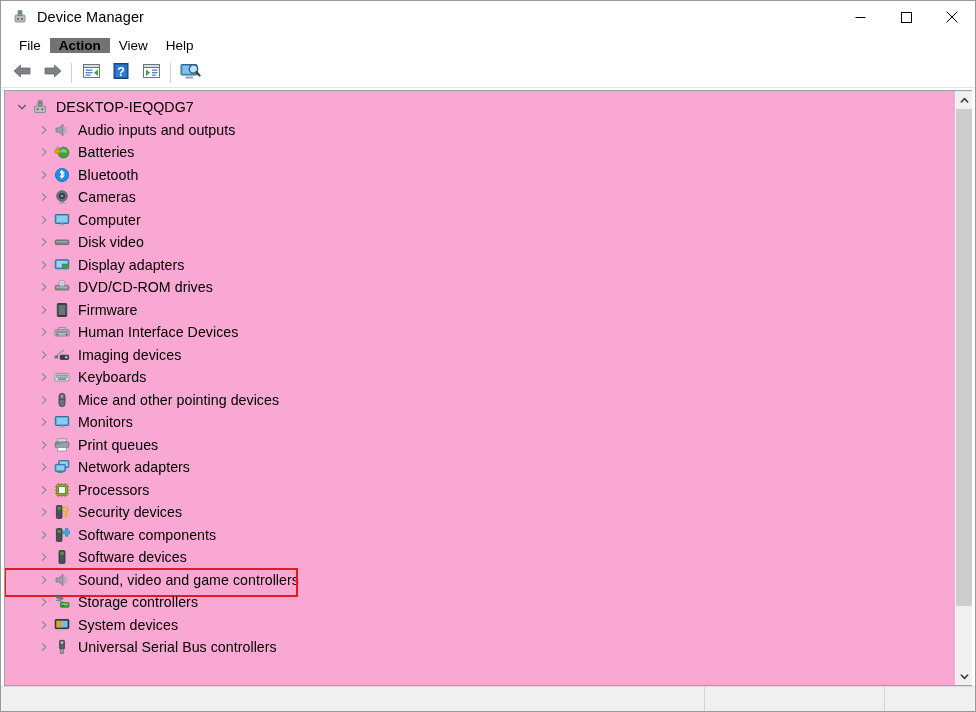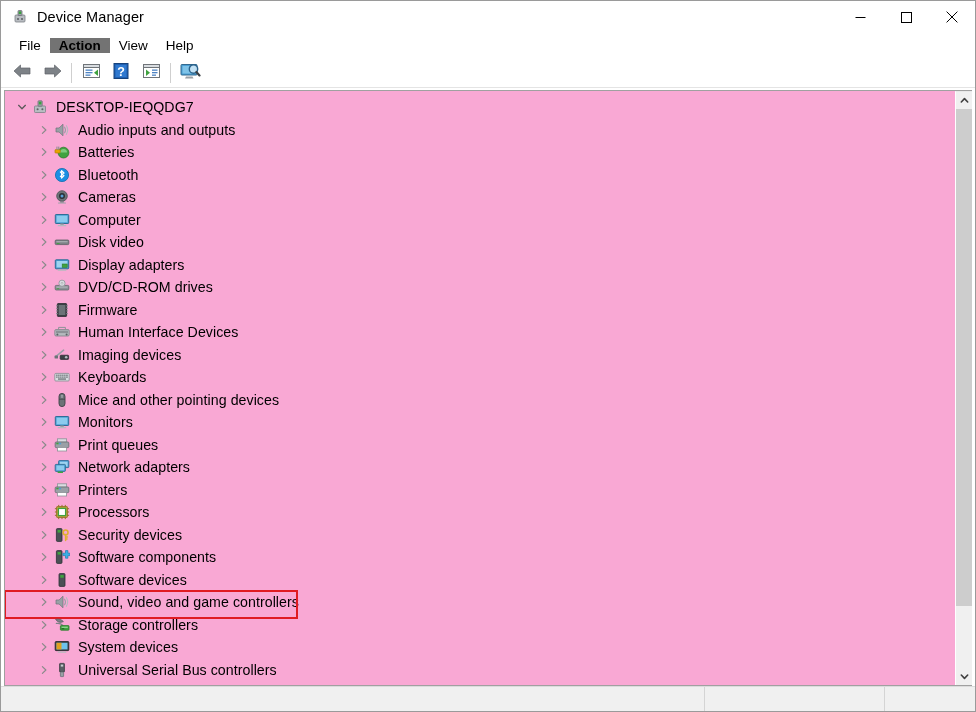--- a/index.html
+++ b/index.html
@@ -621,35 +621,20 @@
                 </svg></span>
               <span class="row-label">Network adapters</span>
             </div>
             <div class="tree-row child">
               <span class="chevron">
                 <svg width="10" height="10" viewBox="0 0 10 10">
                   <path d="M3.4 1.6 L6.9 5 L3.4 8.4" fill="none" stroke="#8a8a8a" stroke-width="1.2" stroke-linecap="round" stroke-linejoin="round"></path>
                 </svg>
               </span>
               <span class="row-icon"><svg width="16" height="16" viewBox="0 0 16 16">
-                  <rect x="3.4" y="1.8" width="9.2" height="3.4" fill="#d9dde1" stroke="#8d9297" stroke-width="0.8"></rect>
-                  <rect x="1.2" y="5" width="13.6" height="5.6" rx="1" fill="#9aa0a6" stroke="#6c7277" stroke-width="0.9"></rect>
-                  <rect x="2.3" y="5.8" width="2.3" height="1.5" fill="#3fa23f"></rect>
-                  <rect x="5.1" y="5.8" width="2" height="1.5" fill="#4a9fd4"></rect>
-                  <rect x="3.4" y="10.4" width="9.2" height="3.6" fill="#ffffff" stroke="#8d9297" stroke-width="0.8"></rect>
-                </svg></span>
-              <span class="row-label">Printers</span>
-            </div>
-            <div class="tree-row child">
-              <span class="chevron">
-                <svg width="10" height="10" viewBox="0 0 10 10">
-                  <path d="M3.4 1.6 L6.9 5 L3.4 8.4" fill="none" stroke="#8a8a8a" stroke-width="1.2" stroke-linecap="round" stroke-linejoin="round"></path>
-                </svg>
-              </span>
-              <span class="row-icon"><svg width="16" height="16" viewBox="0 0 16 16">
                   <rect x="2.6" y="2.6" width="10.8" height="10.8" rx="0.6" fill="#c8a23c" stroke="#8f7223" stroke-width="0.9"></rect>
                   <rect x="4.4" y="4.4" width="7.2" height="7.2" fill="#ffffff" stroke="#3fa23f" stroke-width="1.3"></rect>
                   <rect x="4.2" y="0.9" width="1" height="1.7" fill="#8f7223"></rect>
                   <rect x="7.5" y="0.9" width="1" height="1.7" fill="#8f7223"></rect>
                   <rect x="10.8" y="0.9" width="1" height="1.7" fill="#8f7223"></rect>
                   <rect x="4.2" y="13.4" width="1" height="1.7" fill="#8f7223"></rect>
                   <rect x="7.5" y="13.4" width="1" height="1.7" fill="#8f7223"></rect>
                   <rect x="10.8" y="13.4" width="1" height="1.7" fill="#8f7223"></rect>
                   <rect x="0.9" y="4.2" width="1.7" height="1" fill="#8f7223"></rect>
                   <rect x="0.9" y="7.5" width="1.7" height="1" fill="#8f7223"></rect>

